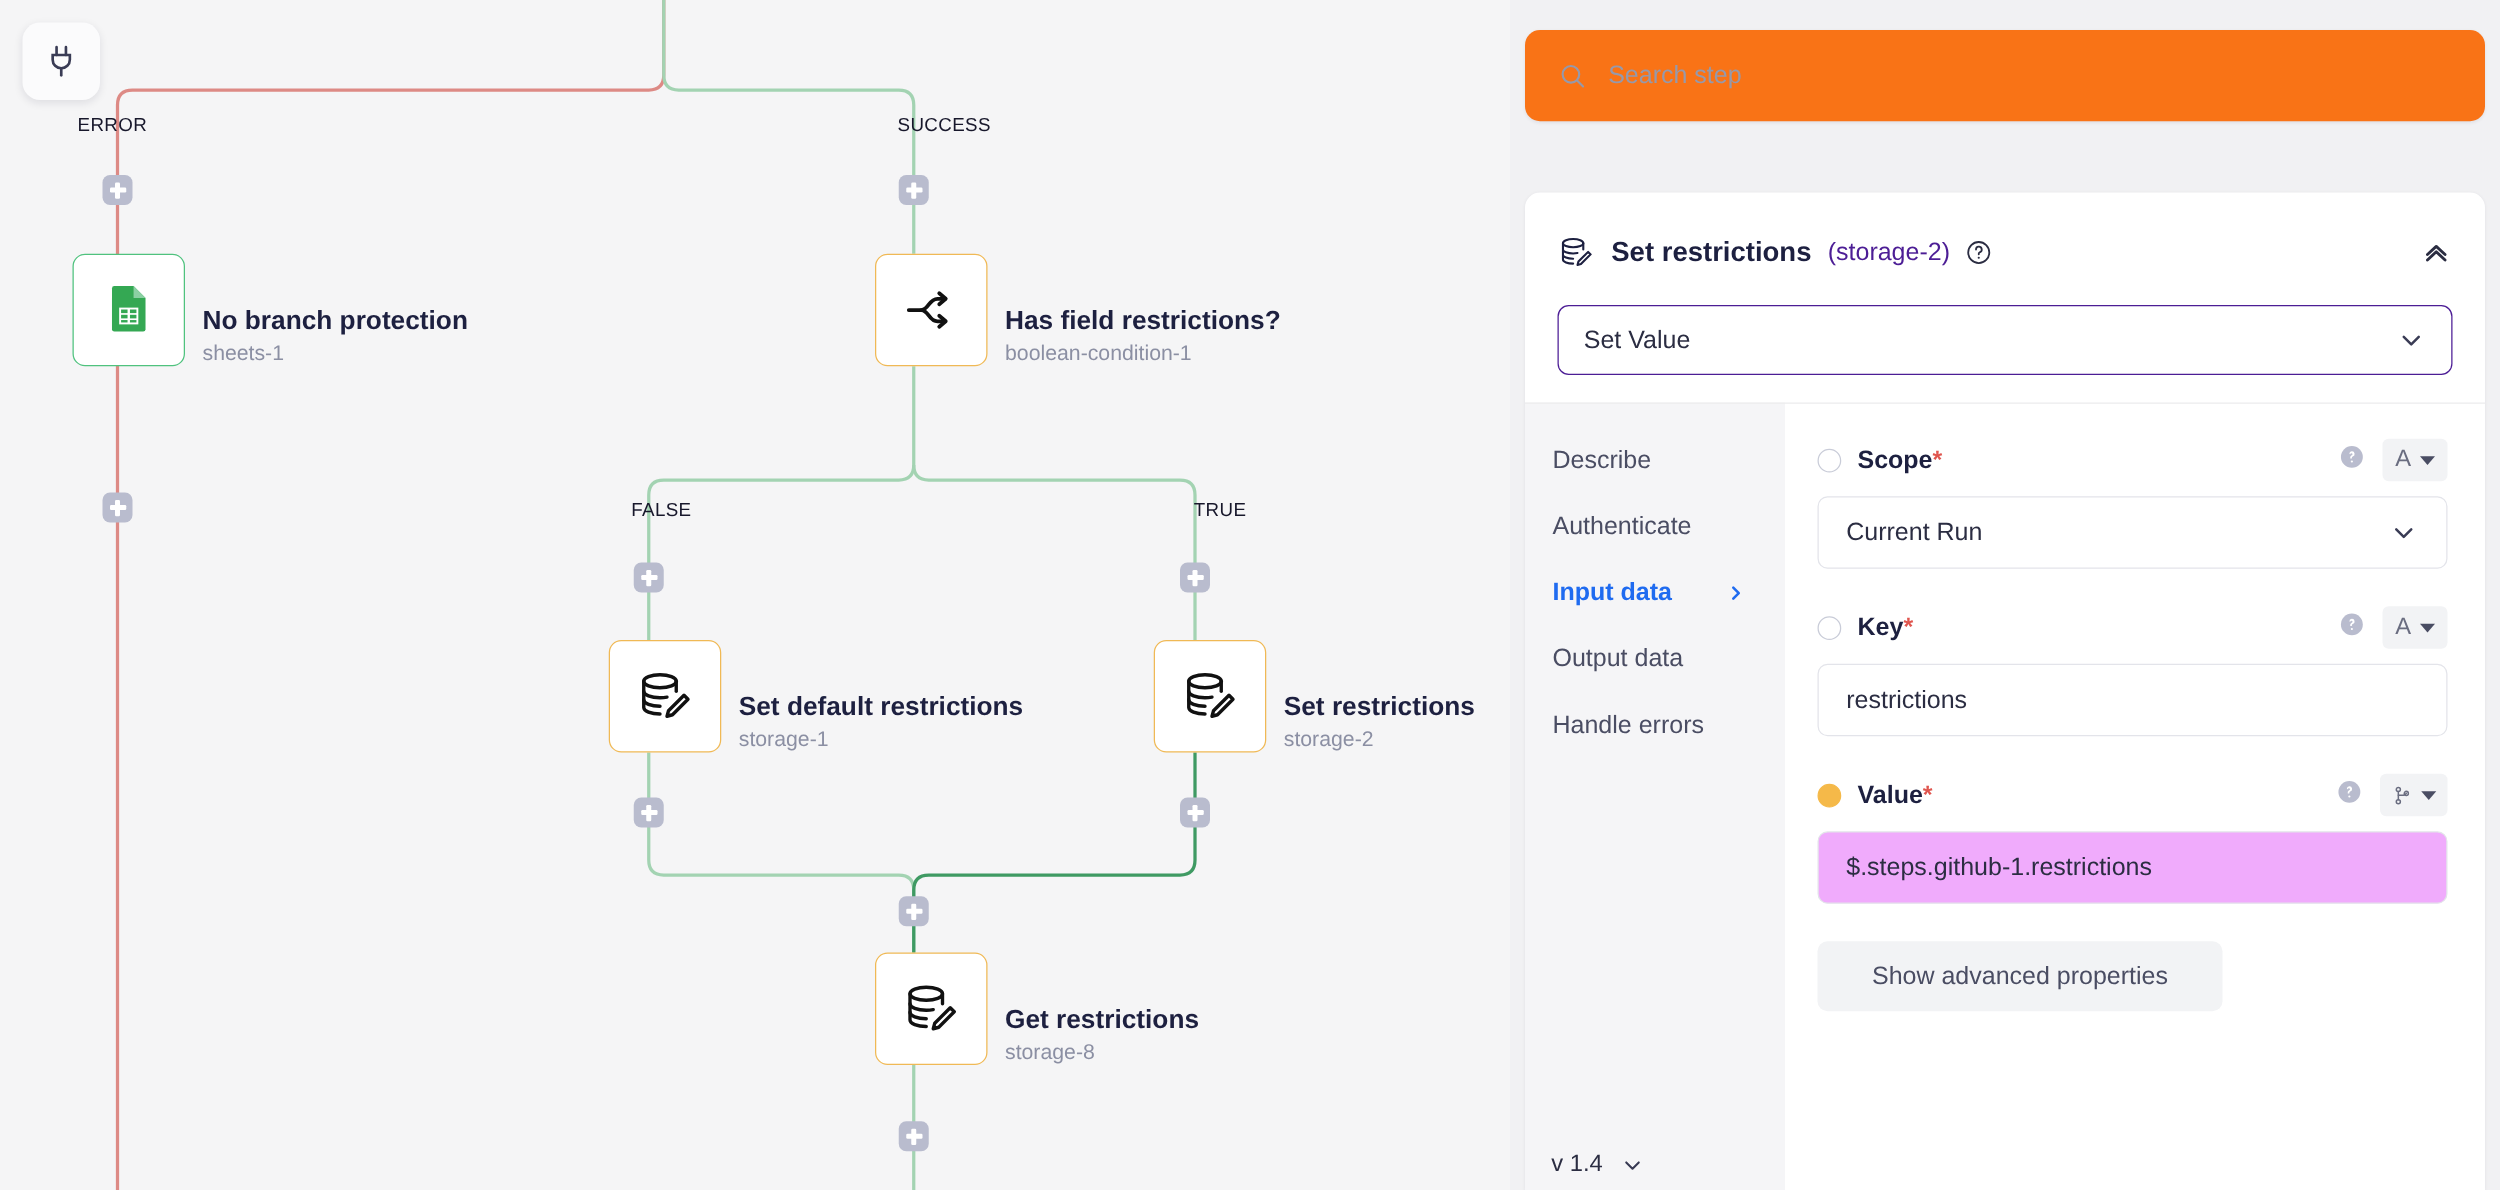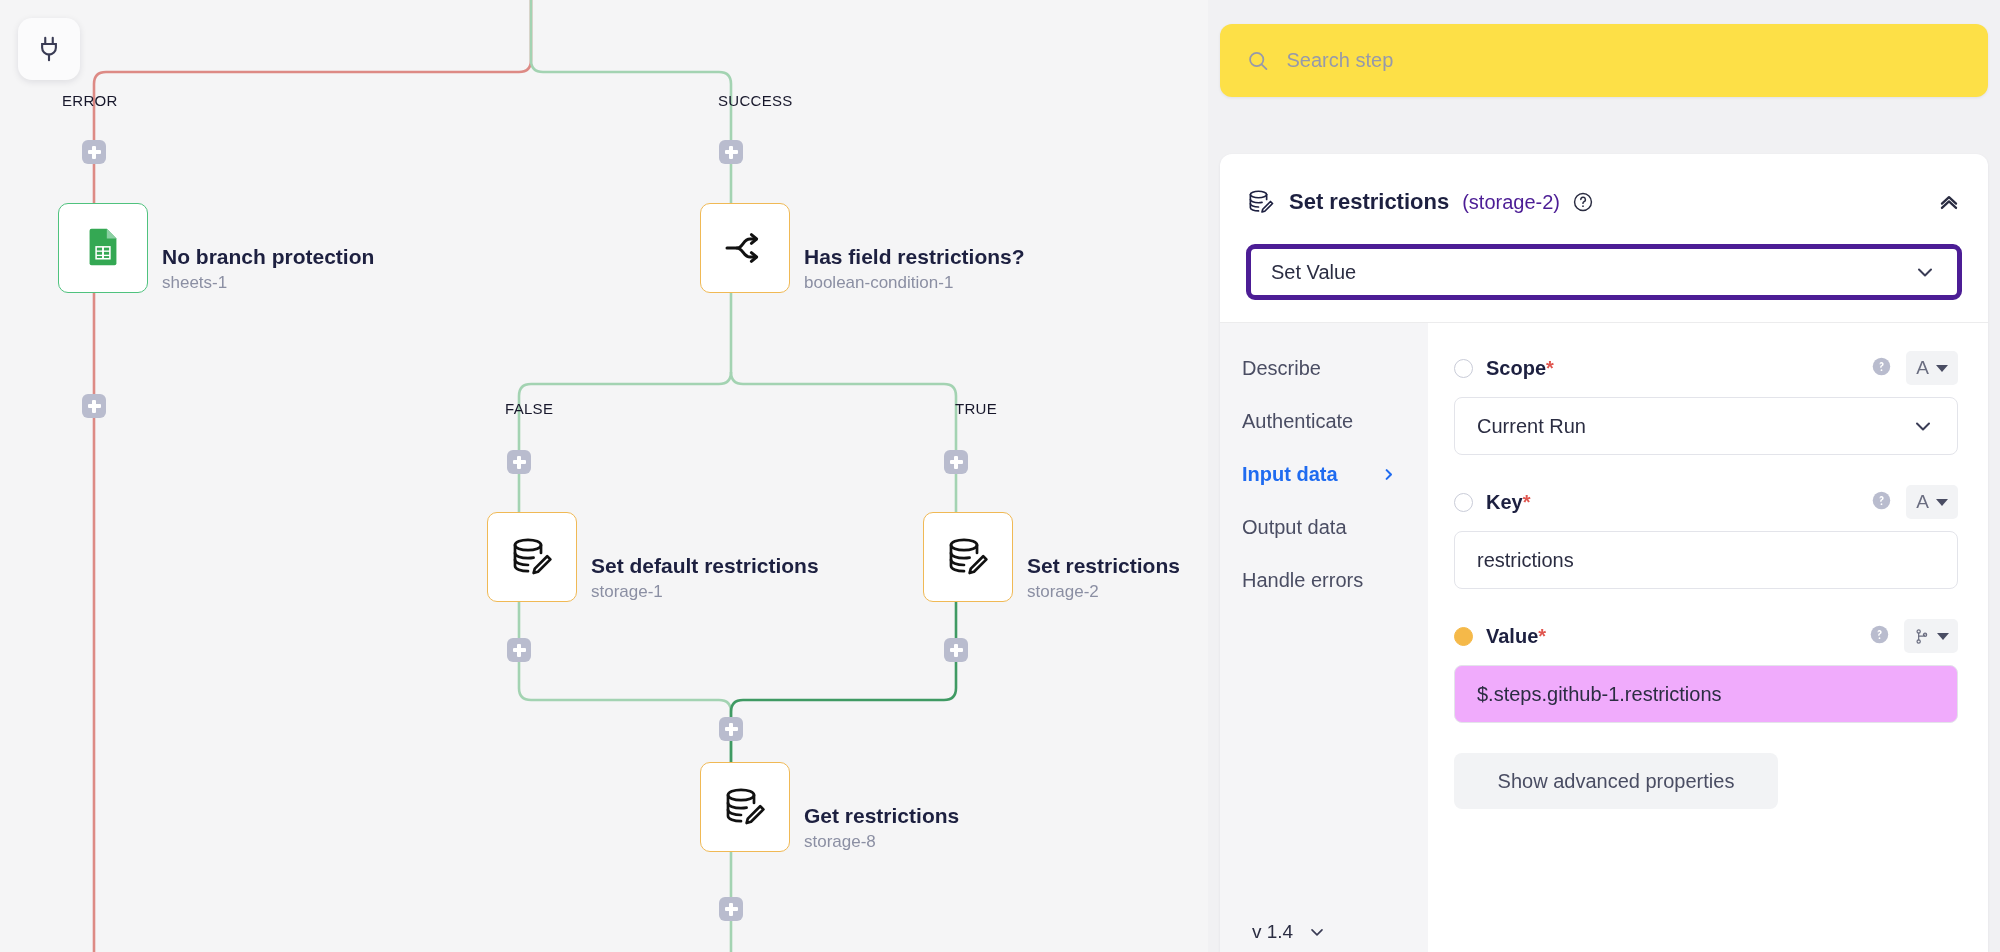--- a/index.html
+++ b/index.html
@@ -70,21 +70,21 @@
   .node-sub {
     font-size: 17px; color: #8b8fa3; margin-top: 3px; white-space: nowrap;
   }
 
   
   #right { position: absolute; left: 1208px; top: 0; width: 792px; height: 952px; background: #f1f1f3; }
 
   .search-card {
     position: absolute; left: 12px; top: 24px;
     width: 768px; height: 73px;
-    background: #fde047; border-radius: 12px;
+    background: #f97316; border-radius: 12px;
     box-shadow: 0 1px 3px rgba(20,20,50,.07);
     display: flex; align-items: center; padding: 0 26px;
   }
   .search-input {
     border: none; outline: none; background: transparent;
     font-family: "Liberation Sans", sans-serif;
     font-size: 20px; color: #2b2d42; margin-left: 16px;
     width: 100%;
   }
   .search-input::placeholder { color: #9699ab; }
@@ -106,21 +106,21 @@
   .detail-id { font-size: 20px; color: #4c1d95; margin-left: 13px; }
   .help-icon {
     margin-left: 12px; width: 22px; height: 22px; cursor: pointer;
     display: inline-flex;
   }
   .collapse-btn { margin-left: auto; cursor: pointer; display: flex; }
 
   .action-select {
     margin: 20px 26px 0 26px;
     height: 56px;
-    border: 5px solid #4c1d95; border-radius: 9px;
+    border: 1px solid #4c1d95; border-radius: 9px;
     display: flex; align-items: center; padding: 0 20px;
     cursor: pointer; background: #fff;
   }
   .action-select span { font-size: 20px; color: #2b2d42; }
   .action-select .chev { margin-left: auto; }
 
   .detail-body { display: flex; height: 645px; margin-top: 22px; }
 
   .tabs-col {
     width: 208px; background: #f5f5f7;
@@ -132,21 +132,21 @@
   .tab-item {
     font-size: 20px; color: #4a4d63;
     padding: 10px 0; margin-bottom: 10px;
     cursor: pointer; display: flex; align-items: center;
     width: 168px;
   }
   .tab-item.active { color: #1f6bf0; font-weight: 700; }
   .tab-item .arrow { margin-left: auto; margin-right: 14px; }
 
   .version-row {
-    position: absolute; bottom: 24px; left: 32px;
+    position: absolute; bottom: 24px; left: 21px;
     display: flex; align-items: center; cursor: pointer;
   }
   .version-row span { font-size: 19px; color: #2b2d42; }
   .version-row .chev { margin-left: 14px; }
 
   .fields-col {
     flex: 1; border-top: 1px solid #ececed;
     padding: 28px 30px 0 26px; background: #fff;
   }
   .field-head { display: flex; align-items: center; height: 34px; }

